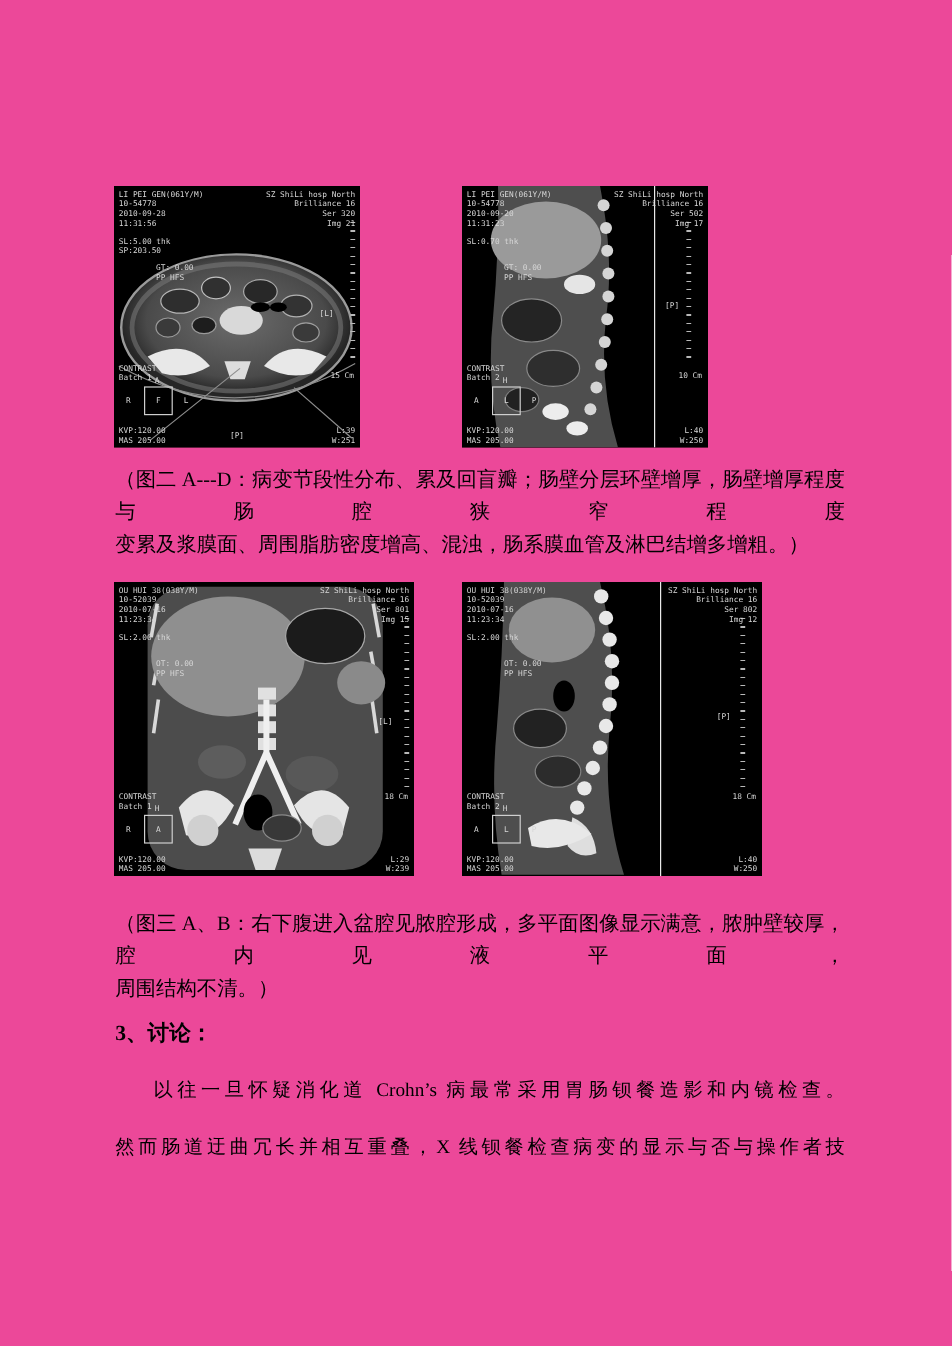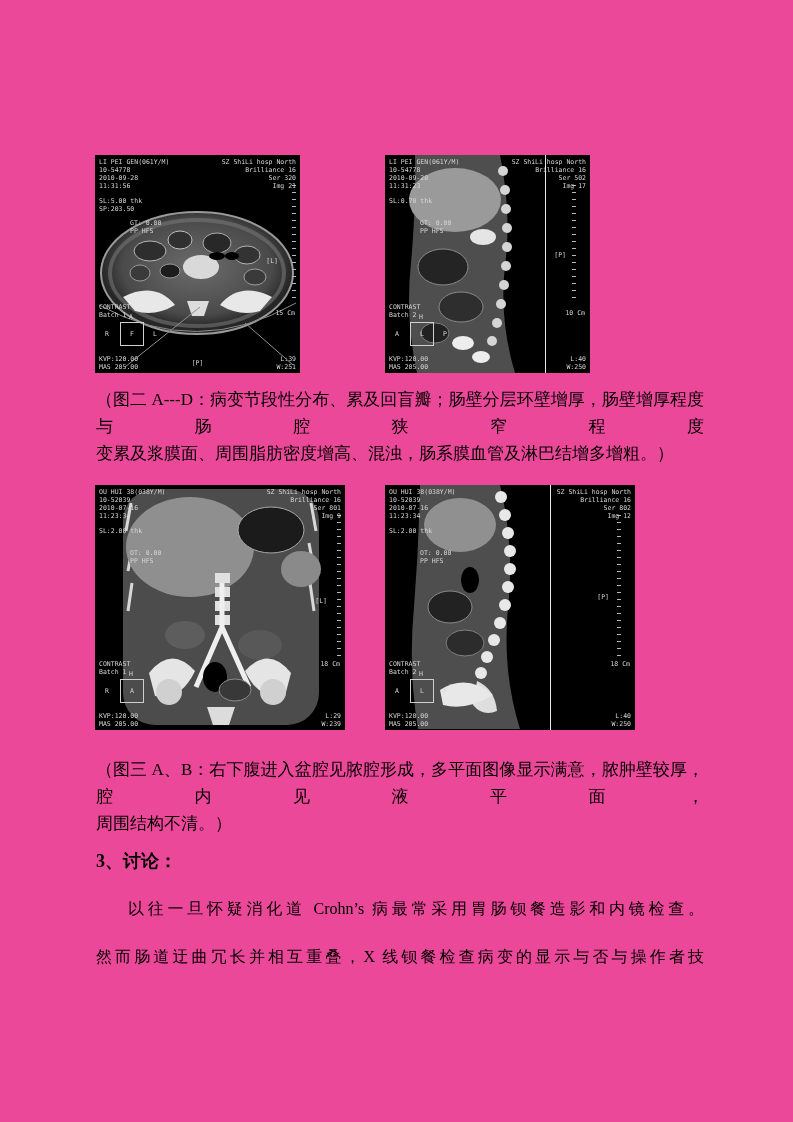--- a/index.html
+++ b/index.html
@@ -223,21 +223,21 @@
     <div class="tl">
       <div>OU HUI 38(038Y/M)</div>
       <div>10-52039</div>
       <div>2010-07-16</div>
       <div>11:23:34</div>
     </div>
     <div class="tr">
       <div>SZ ShiLi hosp North</div>
       <div>Brilliance 16</div>
       <div>Ser 801</div>
-      <div>Img 9</div>
+      <div>Img 15</div>
     </div>
     <div class="p1">
       <div>SL:2.00 thk</div>
     </div>
     <div class="p2">
       <div>OT: 0.00</div>
       <div>PP HFS</div>
     </div>
     <div class="contrast">
       <div>CONTRAST</div>

